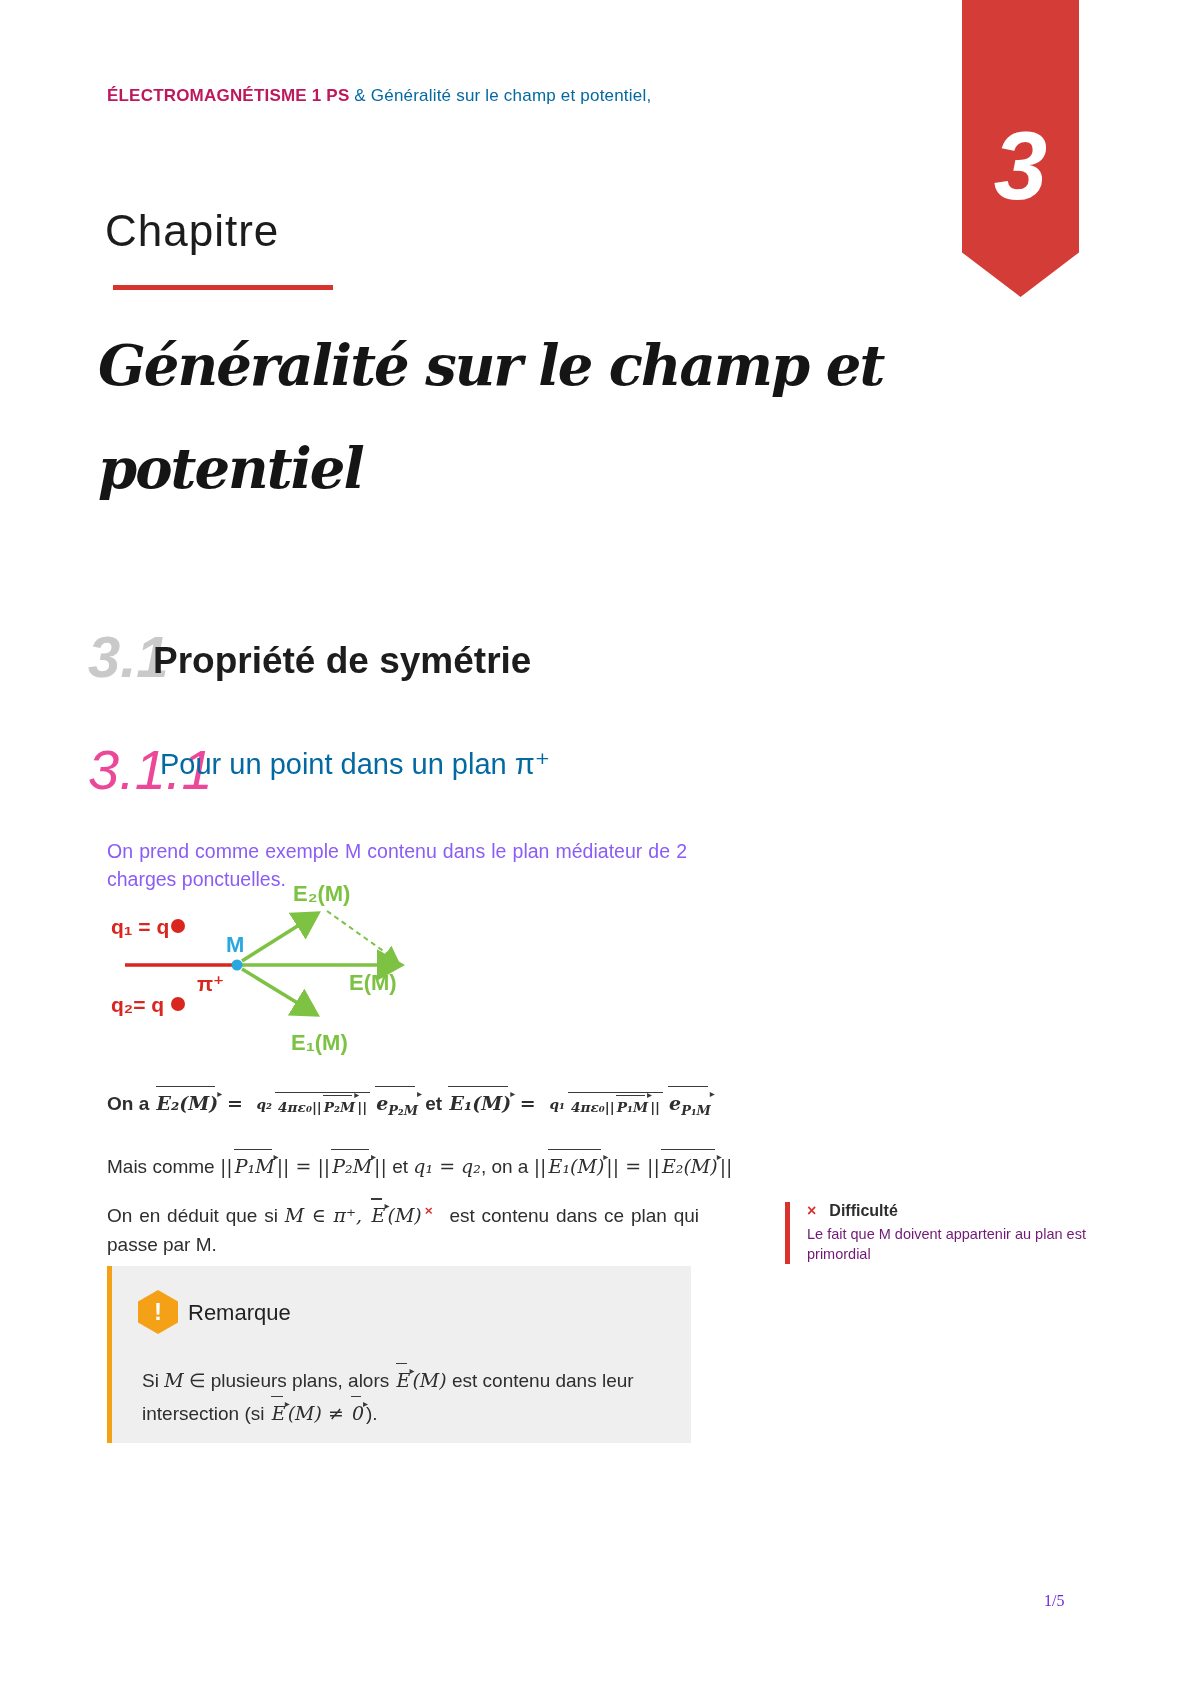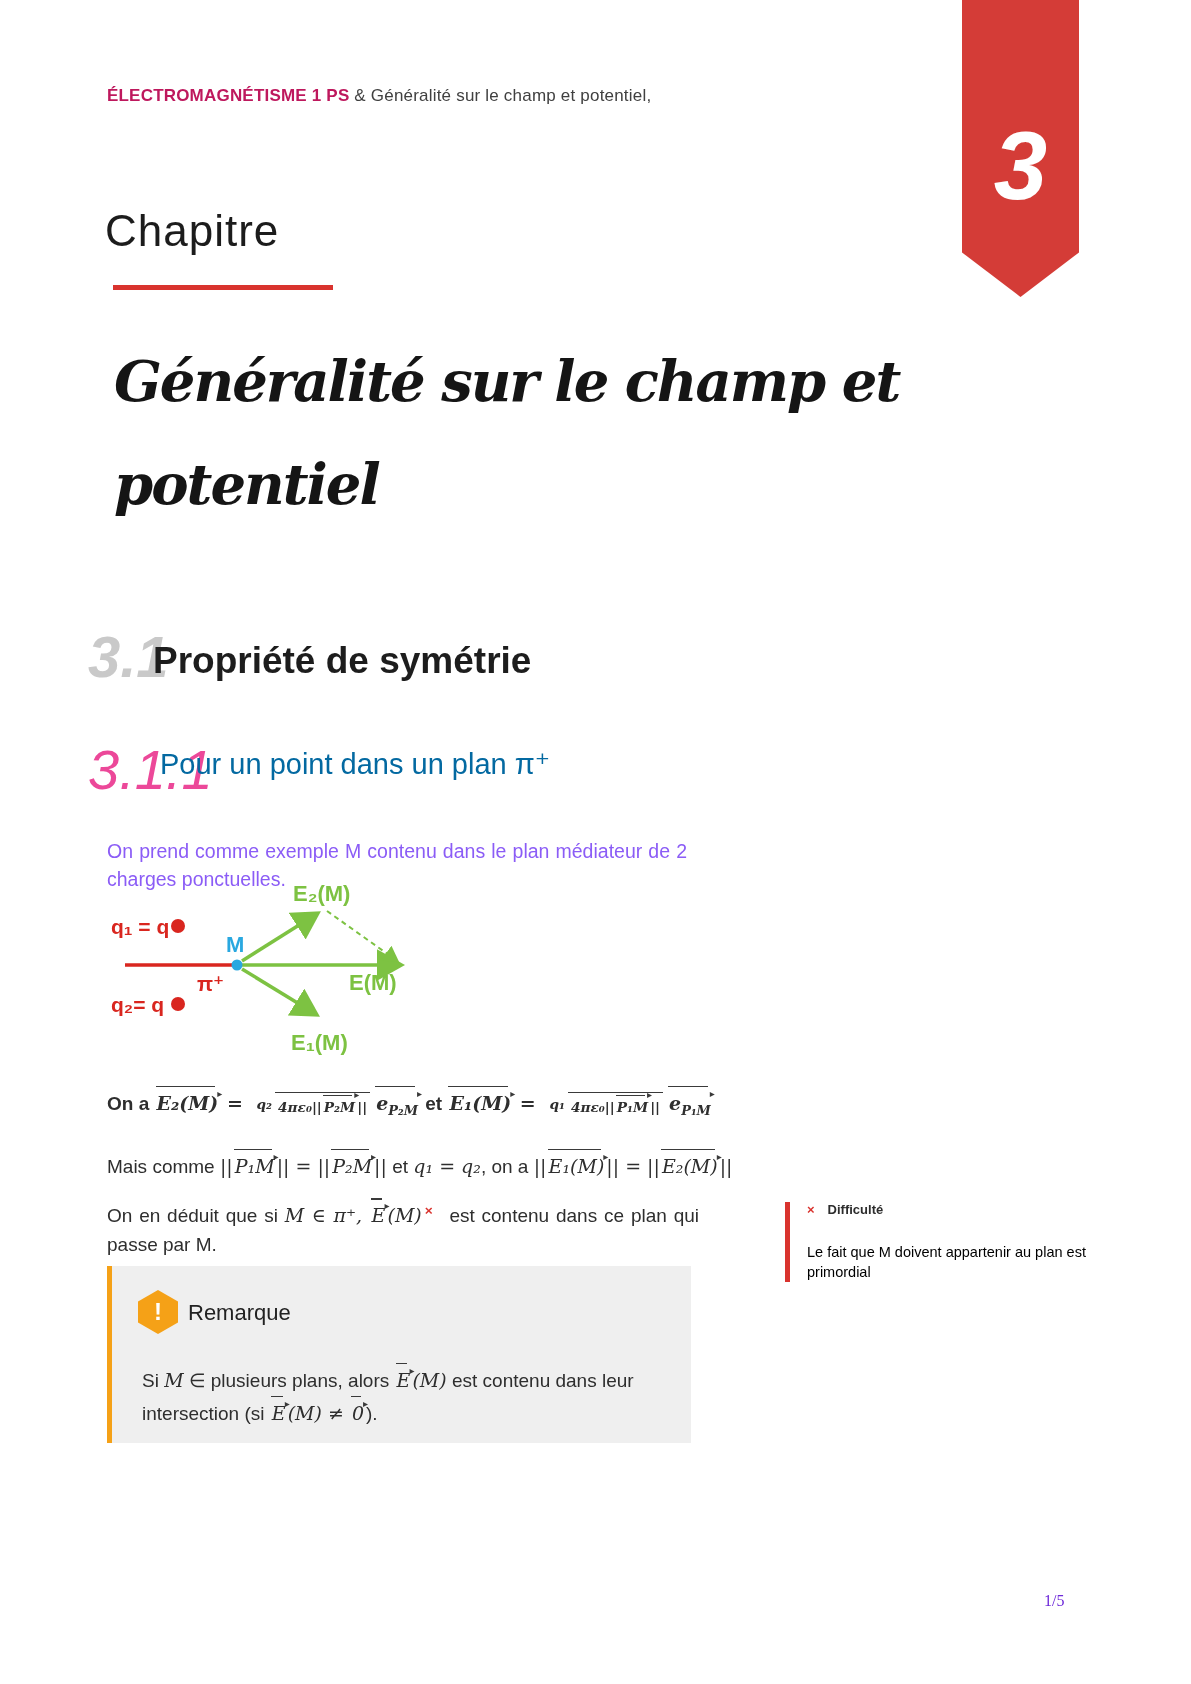--- a/index.html
+++ b/index.html
@@ -2,33 +2,33 @@
 <html><head>
 <meta charset="utf-8">
 <style>
   html,body{margin:0;padding:0;background:#ffffff;}
   .page{position:relative;width:1191px;height:1684px;background:#fff;overflow:hidden;
         font-family:"Liberation Sans","DejaVu Sans",sans-serif;color:#3d3d3d;}
 
   
   .header{position:absolute;left:107px;top:86px;font-size:17px;letter-spacing:.2px;}
   .header .course{color:#be185d;font-weight:bold;}
-  .header .rest{color:#404040;}
+  .header .rest{color:#0369a1;}
 
   
   .ribbon{position:absolute;left:962px;top:0;width:117px;height:297px;background:#d43c37;
           clip-path:polygon(0 0,100% 0,100% 85%,50% 100%,0 85%);text-align:center;}
   .ribbon .num{display:block;padding-top:118px;color:#fff;font-size:96px;font-weight:bold;font-style:italic;line-height:1;}
 
   
   .chapitre{position:absolute;left:105px;top:206px;font-size:44px;font-weight:300;color:#1c1c1c;letter-spacing:1px;}
   .chapitre-underline{position:absolute;left:113px;top:285px;width:220px;height:5px;background:#d9332e;}
-  .main-title{position:absolute;left:98px;top:330px;width:820px;
+  .main-title{position:absolute;left:98px;top:314px;width:820px;
               font-family:"DejaVu Serif","Liberation Serif",serif;font-style:italic;font-weight:bold;
-              font-size:56px;line-height:103px;color:#151515;letter-spacing:-2px;margin-left:16px;}
+              font-size:56px;line-height:103px;color:#151515;letter-spacing:-2px;}
 
   
   .sec-num{position:absolute;left:88px;top:628px;font-size:58px;font-weight:bold;font-style:italic;color:#c9c9c9;line-height:1;}
   .sec-title{position:absolute;left:153px;top:642px;font-size:37px;font-weight:bold;color:#1d1d1d;line-height:1;}
   .subsec-num{position:absolute;left:88px;top:742px;font-size:56px;font-style:italic;color:#ec4899;line-height:1;font-weight:300;}
   .subsec-title{position:absolute;left:160px;top:750px;font-size:29px;font-weight:400;color:#0369a1;line-height:1;}
 
   
   .para1{position:absolute;left:107px;top:817px;width:580px;font-size:19.5px;line-height:28px;
          text-align:justify;color:#8b5cf6;}
@@ -52,23 +52,23 @@
   .vec .head{position:absolute;top:-6px;right:-2px;font-size:10px;color:#3a3a3a;font-style:normal;}
   .frac{display:inline-flex;align-items:center;vertical-align:middle;
         font-size:0.72em;margin:0 4px;line-height:1.35;}
   .frac .num{padding:0 3px;}
   .frac .den{border-top:1.2px solid #3a3a3a;padding:1px 3px 0 3px;}
   .msub{font-size:0.68em;vertical-align:-0.35em;font-family:"DejaVu Serif",serif;font-style:italic;}
   .mx{color:#d9332e;font-weight:bold;font-size:0.72em;vertical-align:super;margin:0 3px;font-style:normal;}
 
   
   .sidenote{position:absolute;left:785px;top:1202px;width:290px;border-left:5px solid #d9332e;padding-left:17px;}
-  .sidenote .title-row{font-size:13px;font-weight:bold;color:#2d2d2d;}
+  .sidenote .title-row{font-size:16px;font-weight:bold;color:#2d2d2d;}
   .sidenote .x{color:#d9332e;margin-right:13px;font-weight:bold;}
-  .sidenote .body{margin-top:25px;font-size:14.5px;line-height:20px;color:#000000;}
+  .sidenote .body{margin-top:4px;font-size:14.5px;line-height:20px;color:#701a75;}
 
   
   .remark{position:absolute;left:107px;top:1266px;width:579px;height:177px;background:#efefef;
           border-left:5px solid #f5a117;}
   .remark .hex{position:absolute;left:26px;top:24px;width:40px;height:44px;background:#f5a117;
                clip-path:polygon(50% 0%,100% 26%,100% 74%,50% 100%,0% 74%,0% 26%);
                display:flex;align-items:center;justify-content:center;color:#fff;font-weight:bold;font-size:24px;}
   .remark .title{position:absolute;left:76px;top:34px;font-size:22px;color:#222;}
   .remark .content{position:absolute;left:30px;top:96px;width:525px;font-size:19px;line-height:29px;color:#2e2e2e;}
   .remark .content span{white-space:pre-wrap;}

